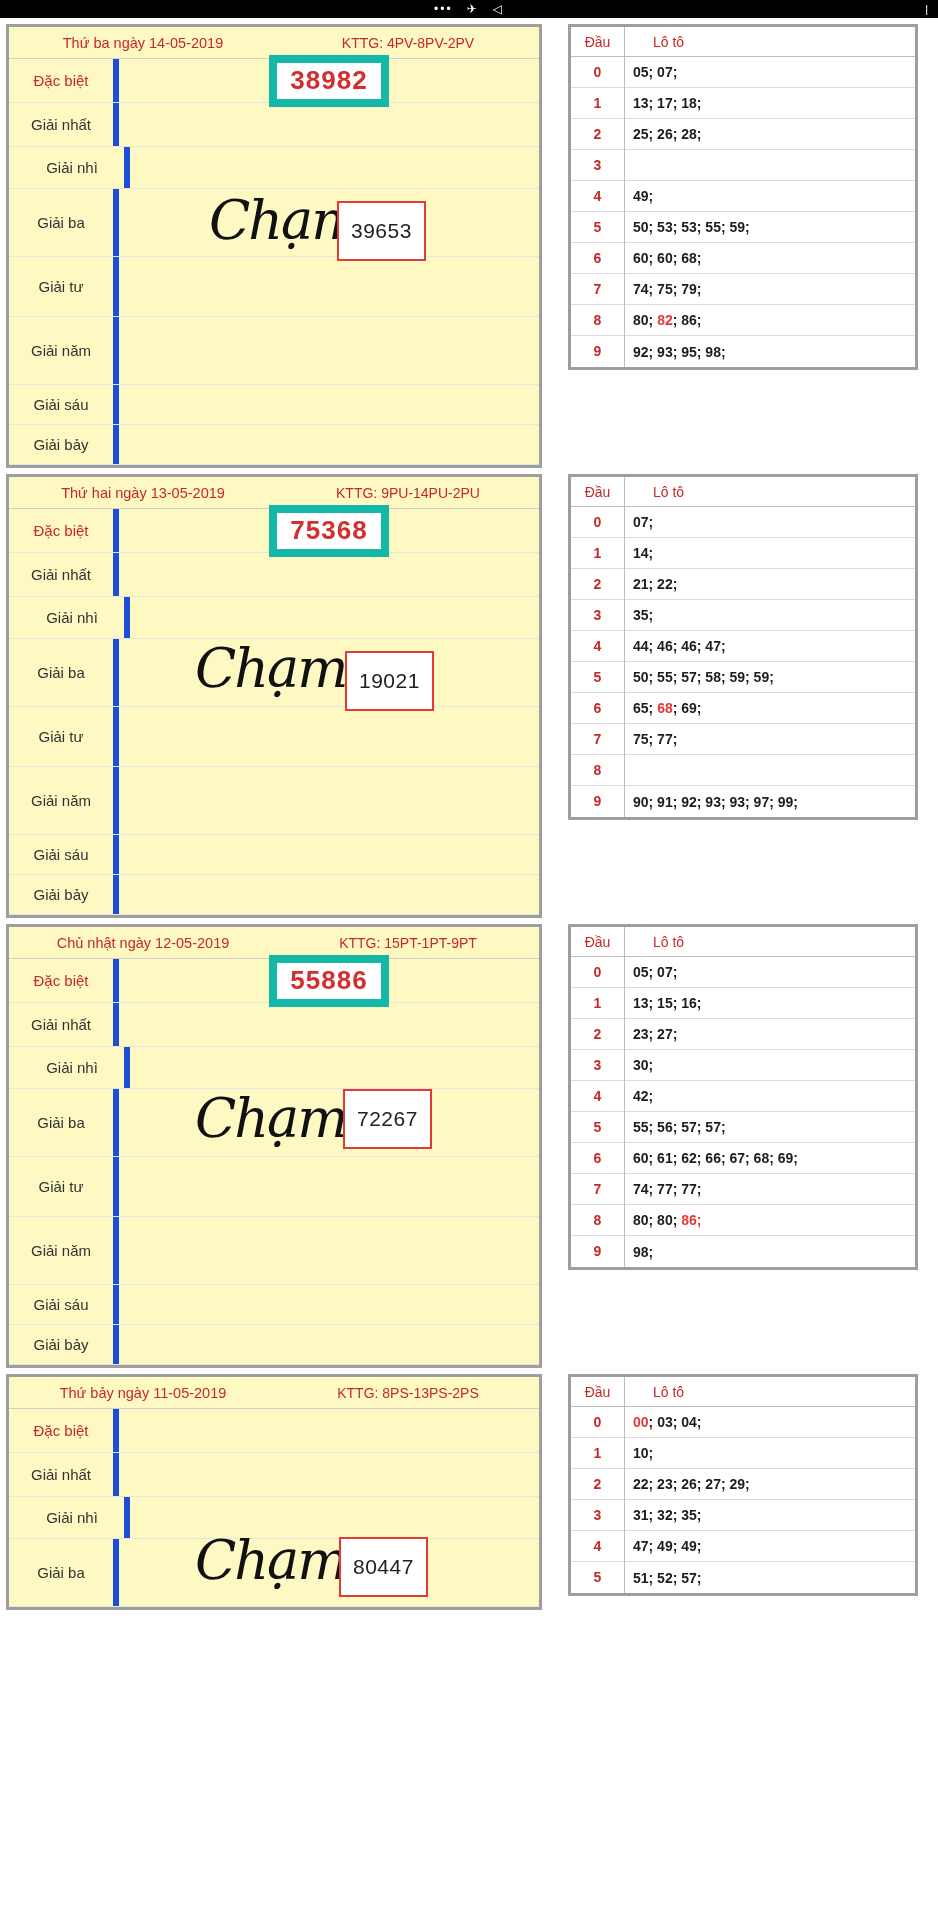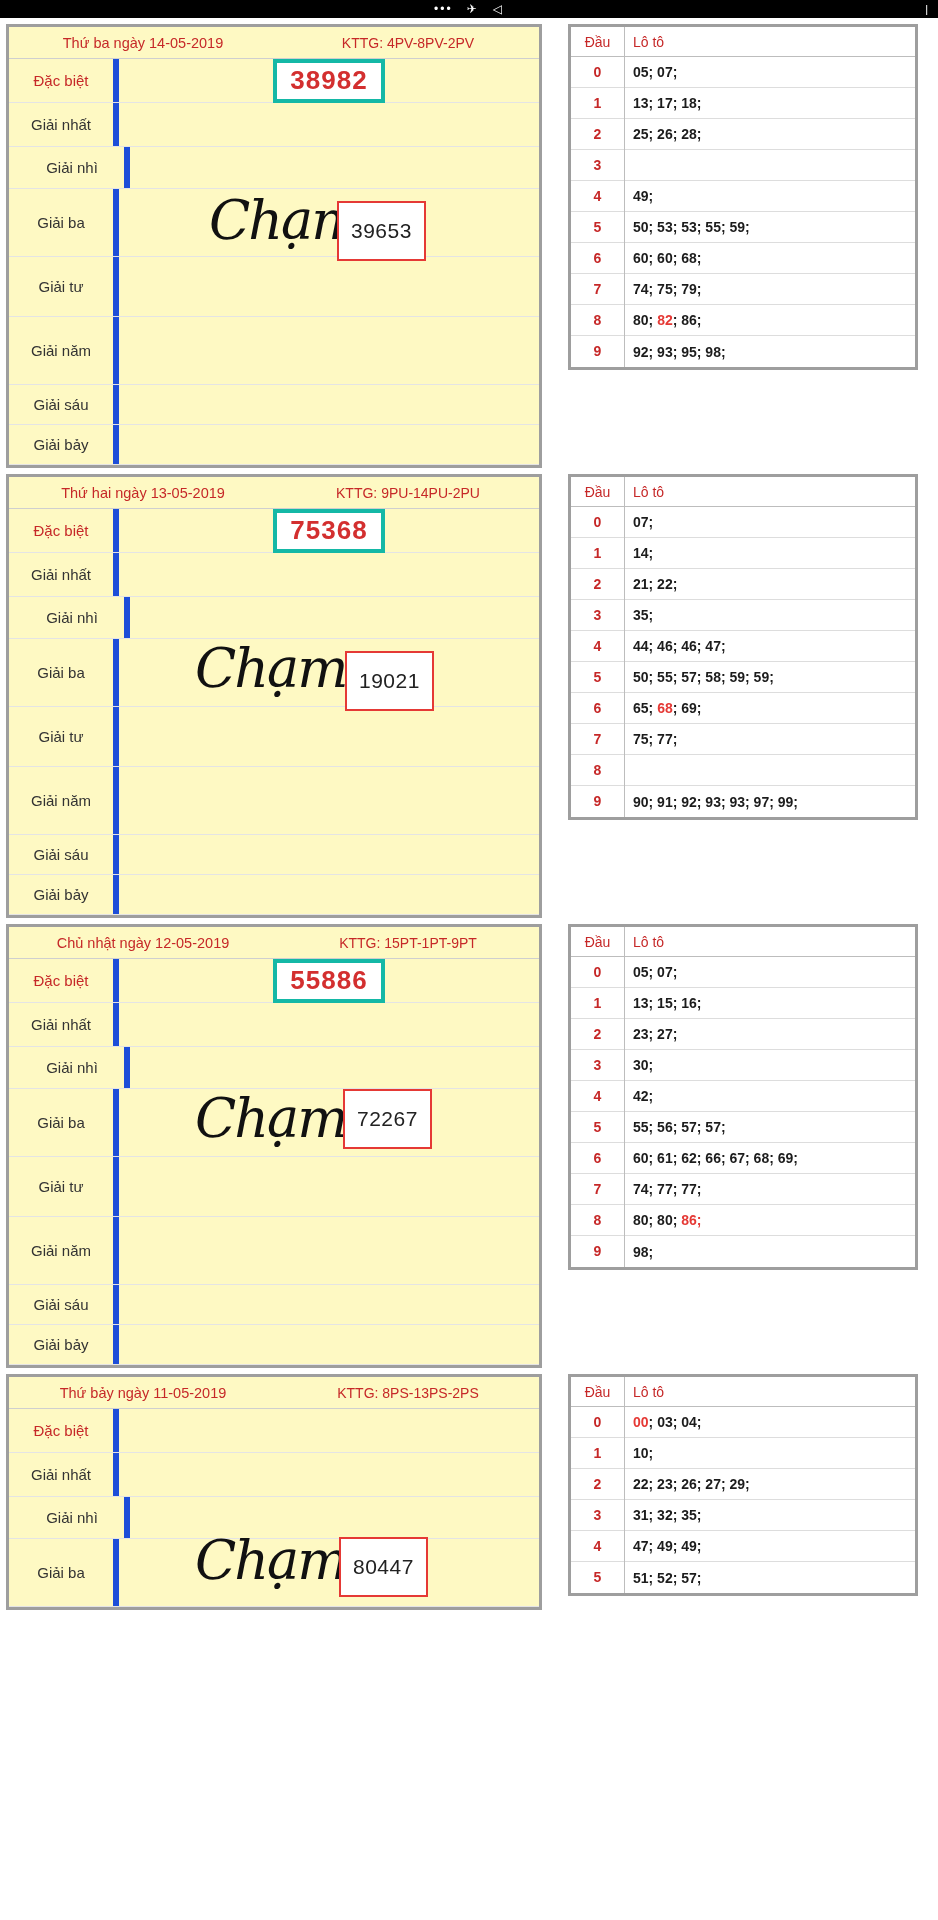--- a/index.html
+++ b/index.html
@@ -119,21 +119,21 @@
     box-sizing: border-box;
   }
   .r-h44 { height: 44px; }
   .r-h42 { height: 42px; padding-left: 11px; }
   .r-h68 { height: 68px; }
   .r-h60 { height: 60px; }
   .r-h40 { height: 40px; }
 
   .special-number {
     display: inline-block;
-    border: 4px solid #14b8a6;
+    border: 8px solid #14b8a6;
     color: #d32f2f;
     font-size: 26px;
     font-weight: bold;
     padding: 2px 13px 3px 13px;
     letter-spacing: 1px;
     background: #ffffff;
   }
   
   .cham-overlay {
     position: absolute;
@@ -158,20 +158,21 @@
     padding: 16px 12px;
     letter-spacing: 0.5px;
   }
   
   .lt-header {
     display: flex;
     height: 30px;
     border-bottom: 1px solid #bdbdbd;
     box-sizing: border-box;
     align-items: center;
+    gap: 20px;
   }
   .lt-col-head {
     flex: 0 0 auto;
     width: 54px;
     text-align: center;
     font-size: 14px;
     color: #c62828;
     border-right: 1px solid #bdbdbd;
     line-height: 30px;
     box-sizing: border-box;

